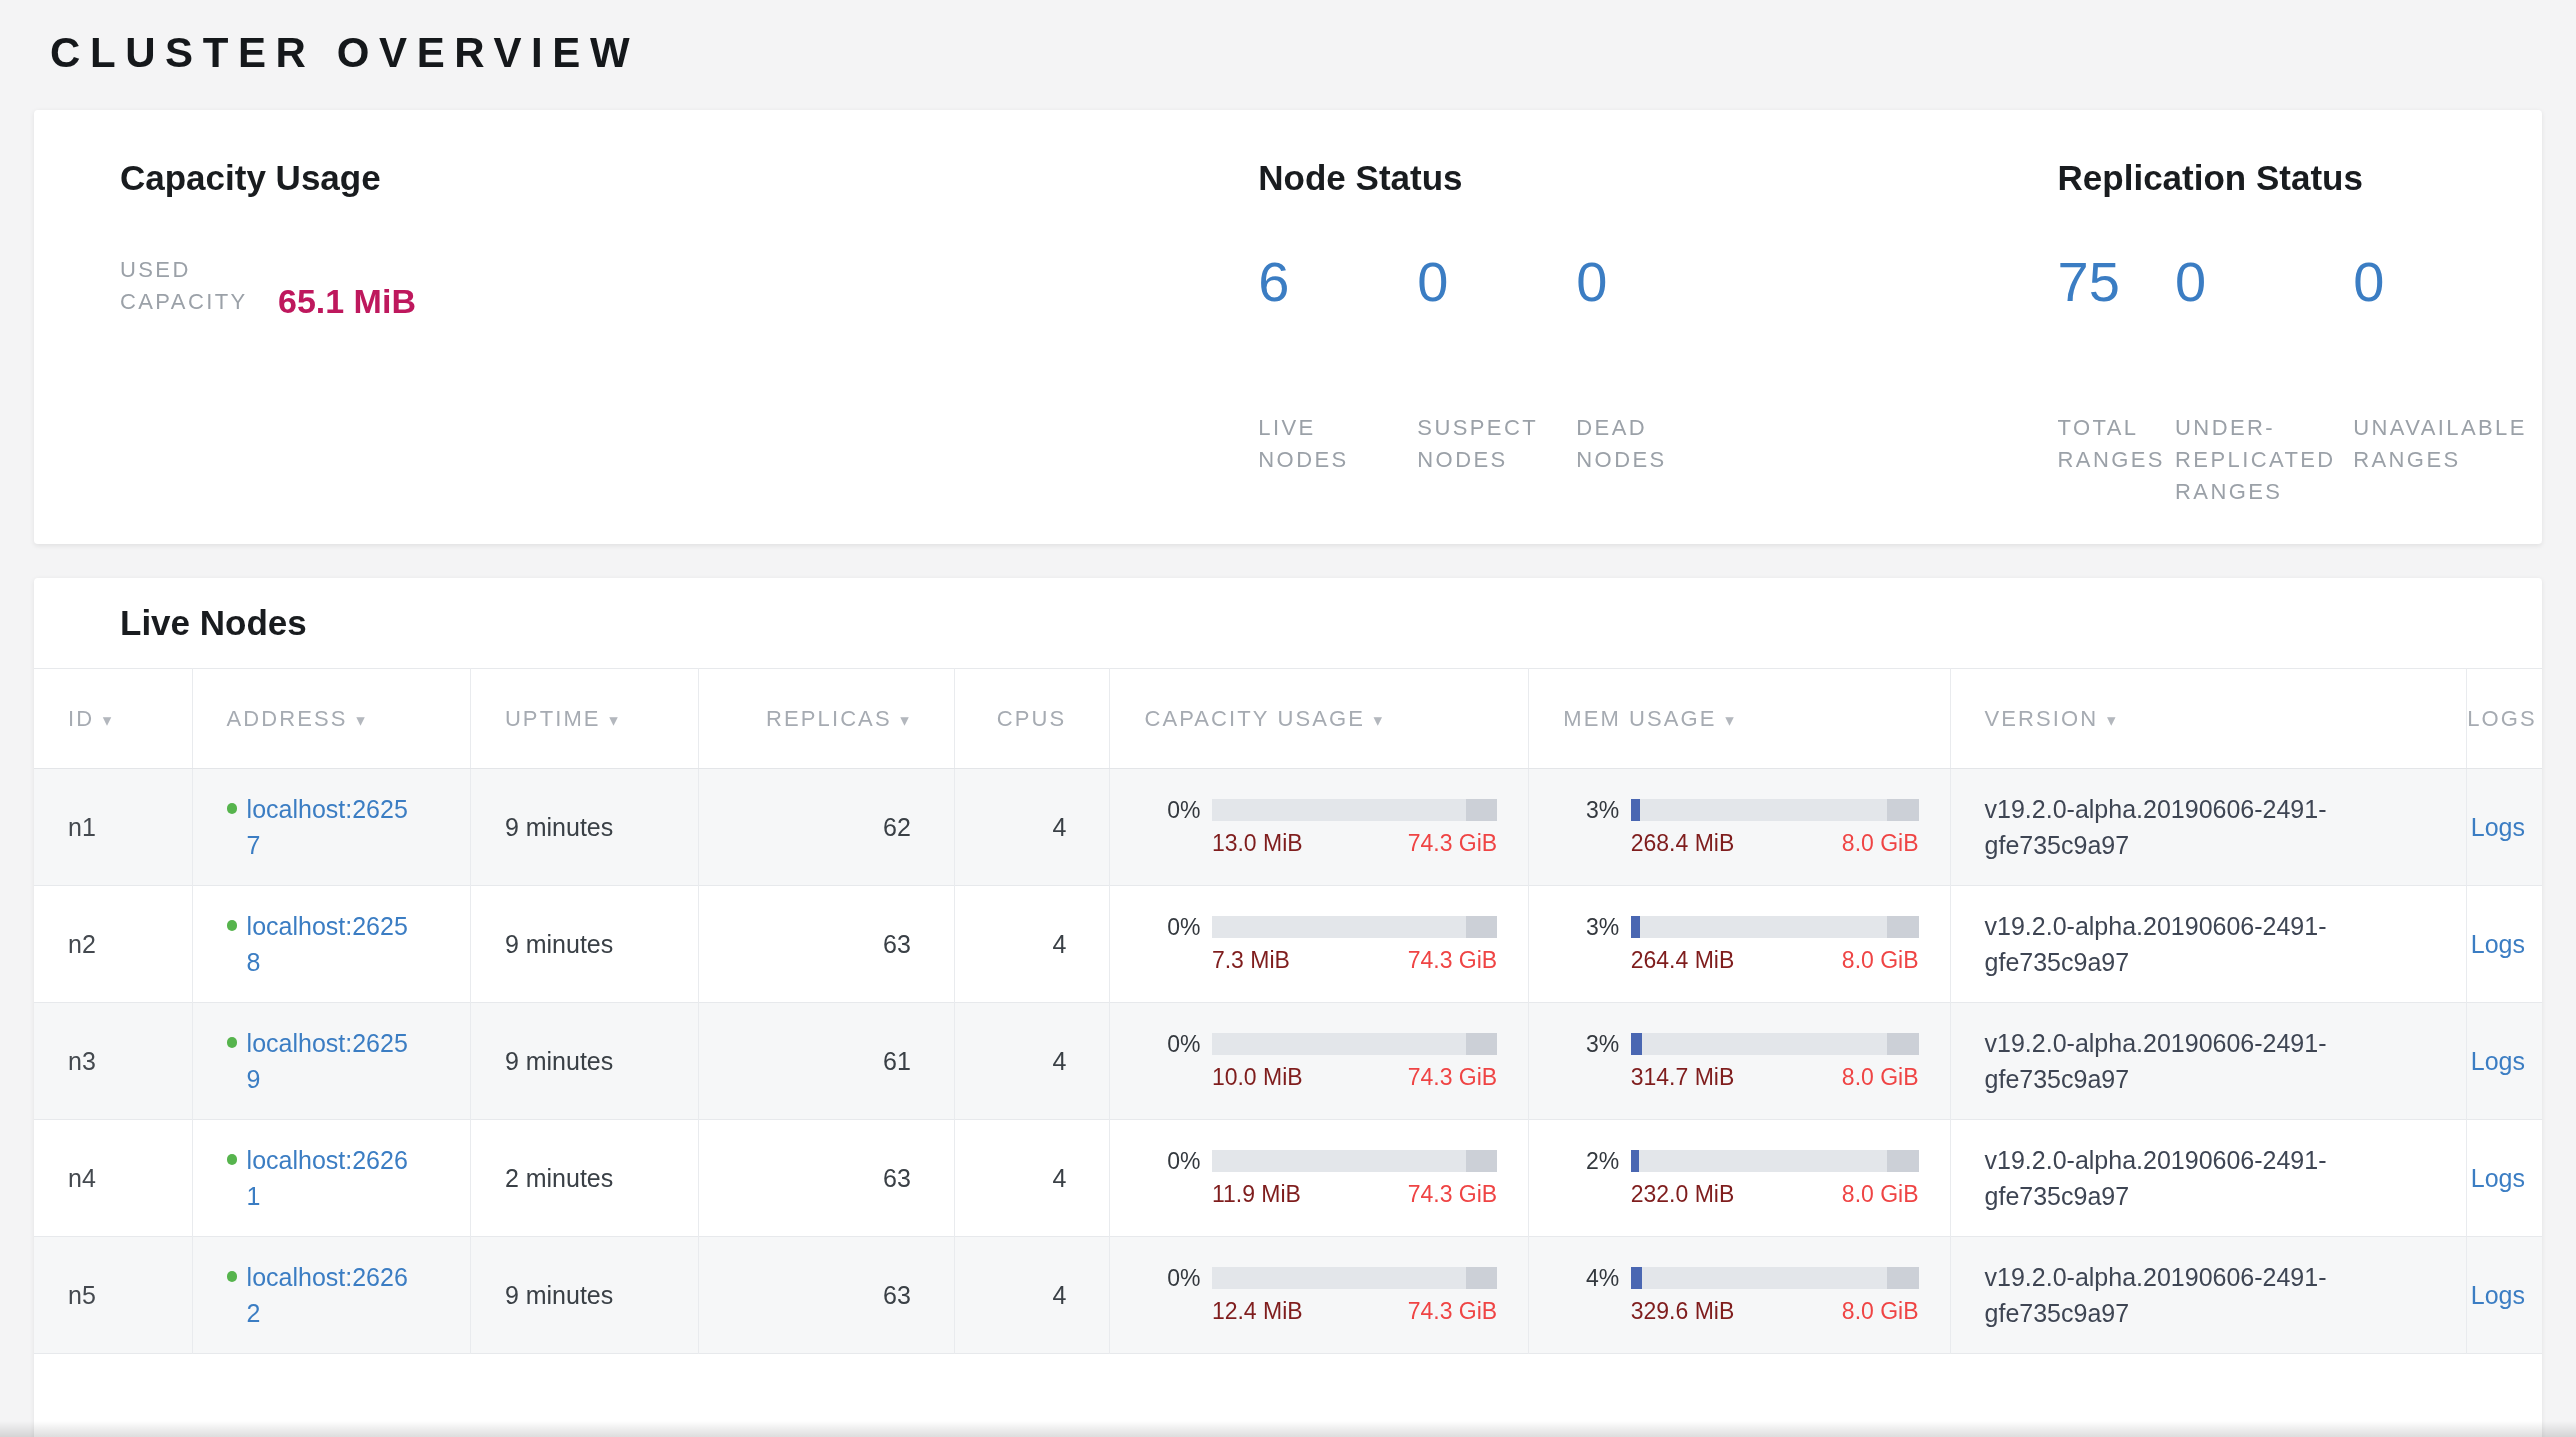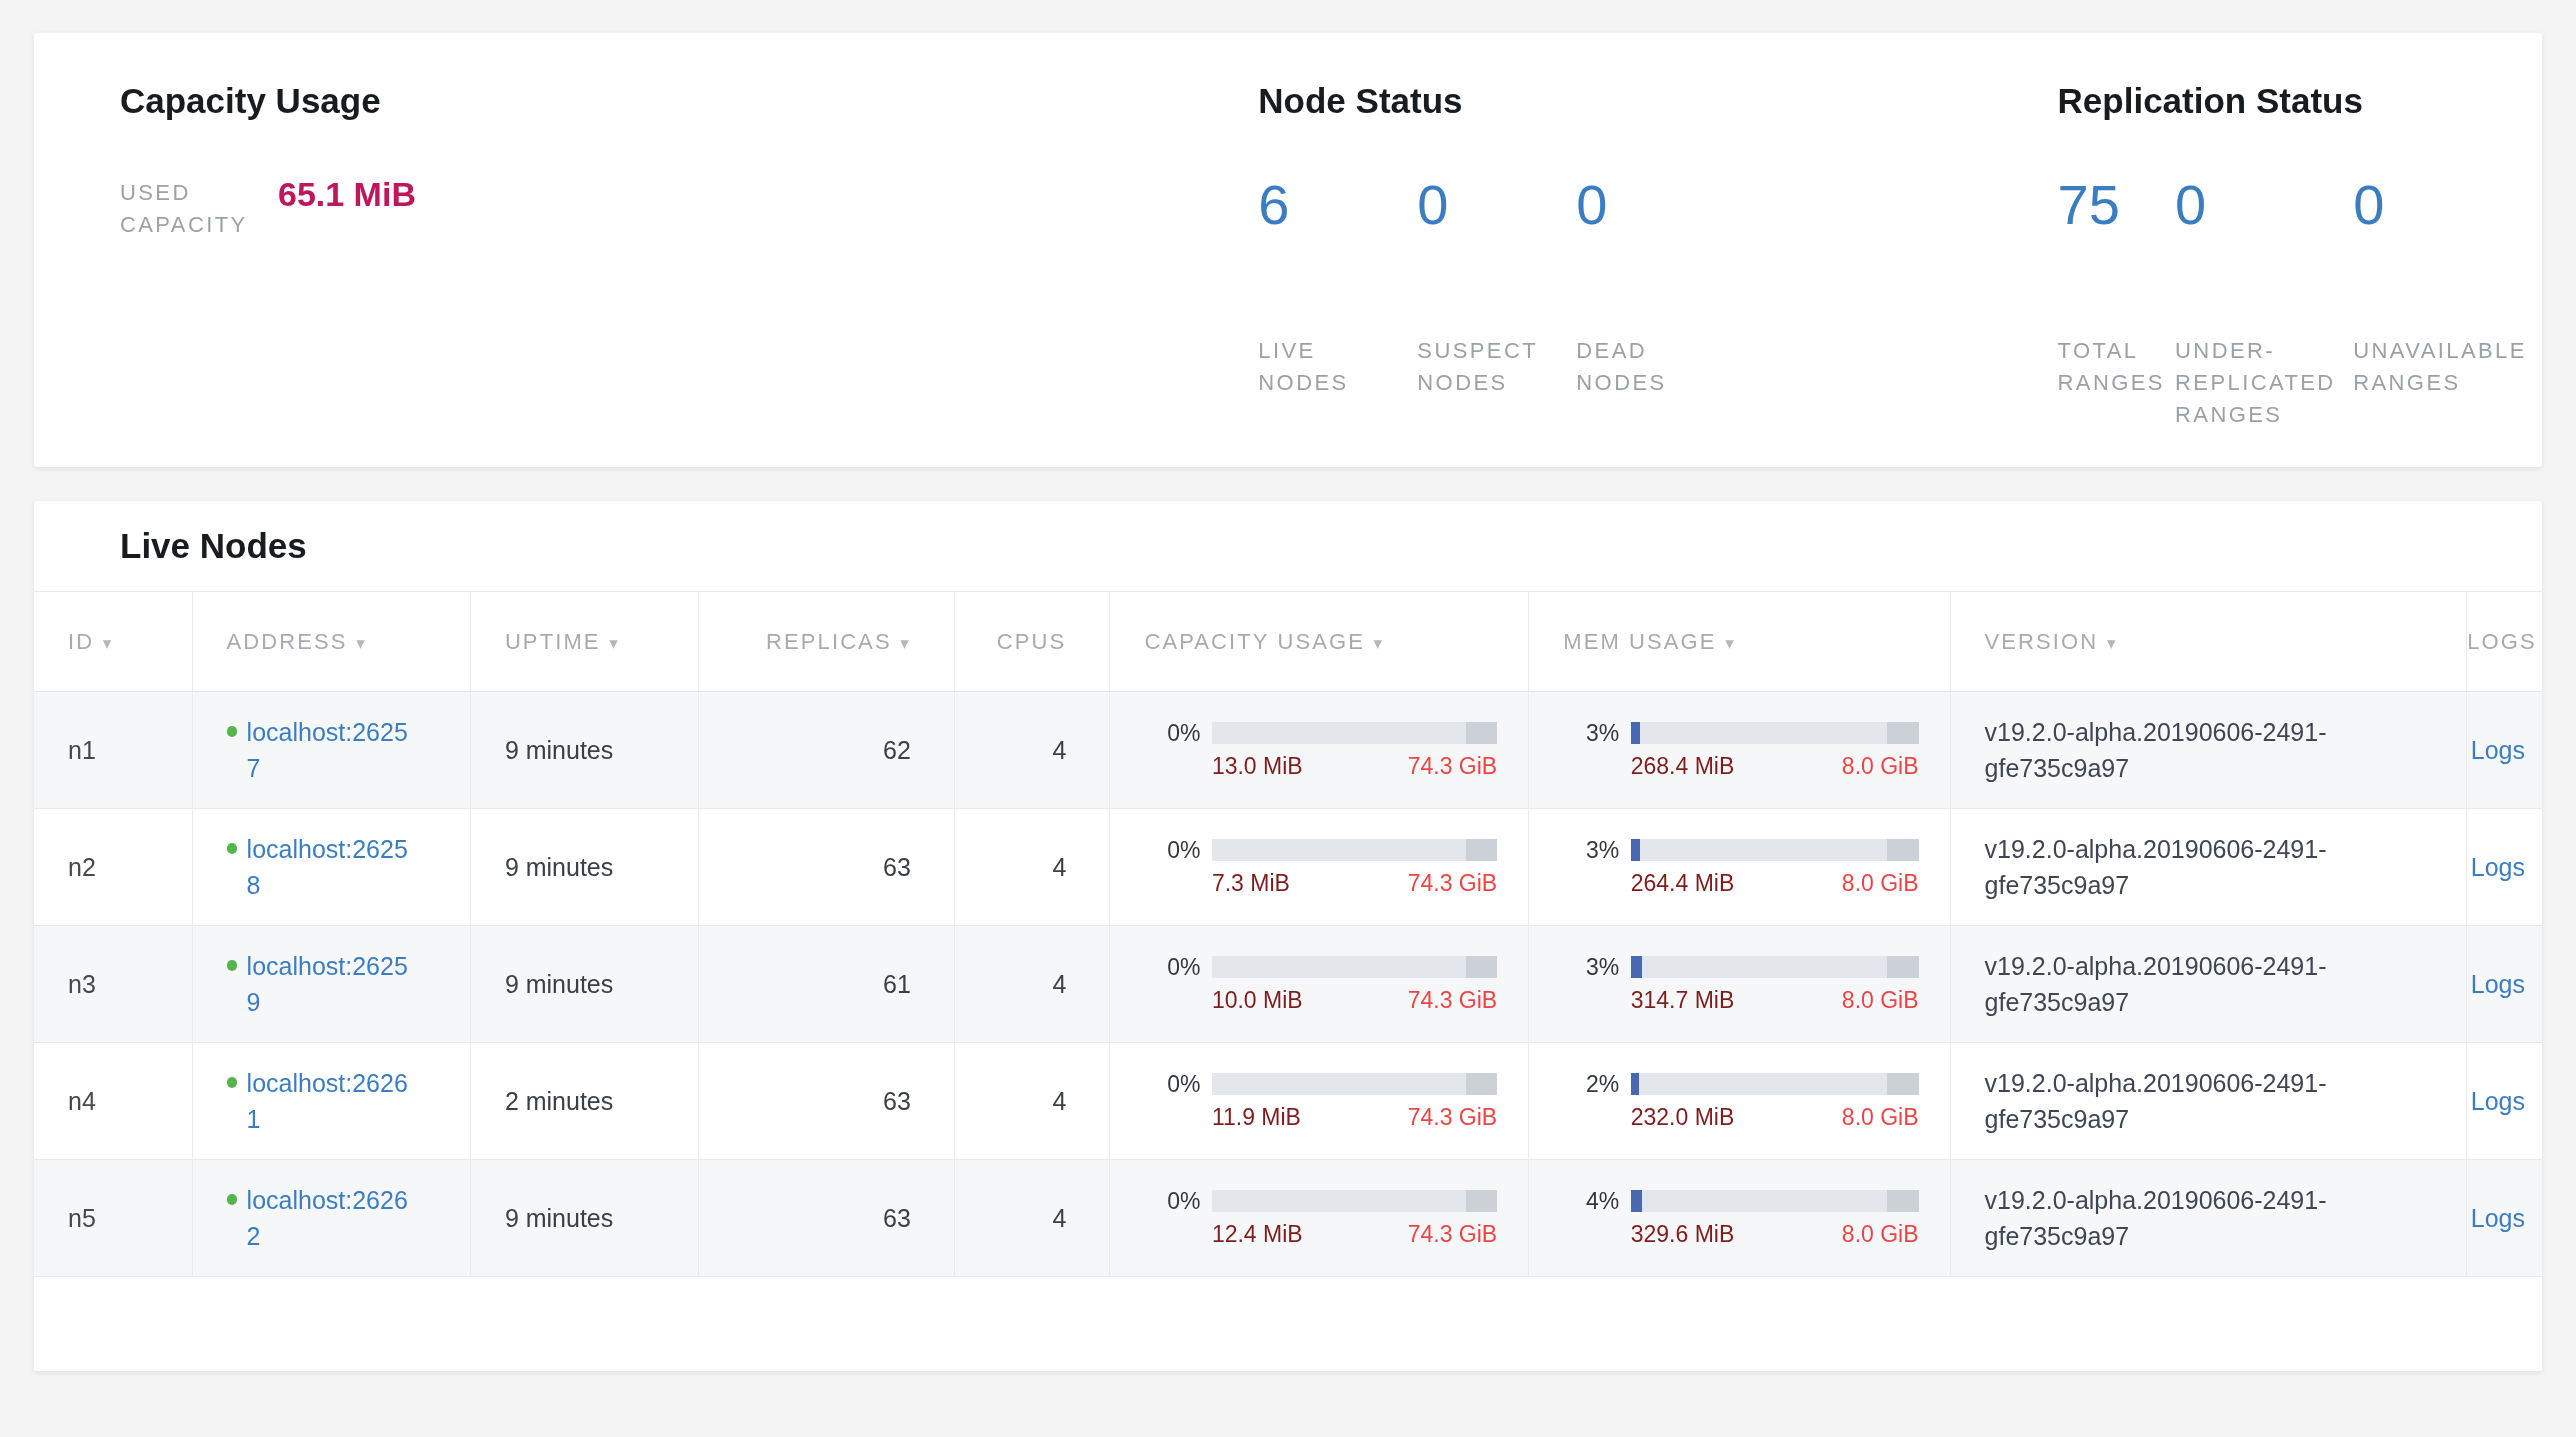--- a/index.html
+++ b/index.html
@@ -47,21 +47,21 @@
   }
   .cap-bar .fill { position:absolute; left:0; top:0; bottom:0; background:#3b7dc3; display:block; }
   .cap-bar .tail { position:absolute; right:0; top:0; bottom:0; width:15.5%; background:#ccd0d7; display:block; }
   .cap-ticks { position:relative; height:50px; }
   .tick { position:absolute; top:0; transform:translateX(-50%); text-align:center; }
   .tick i { display:block; width:1.9px; height:9.6px; background:#c9cdd3; margin:1.9px auto 3.8px auto; }
   .tick span { font-size:22px; color:#5a6068; white-space:nowrap; }
 
   
   .cap-stats { display:flex; margin-top:46px; }
-  .cap-pair { display:flex; }
+  .cap-pair { display:flex; align-items:flex-end; }
   .cap-pair.first { width:389px; }
   .stat-label {
     font-size:22px; letter-spacing:2.4px; color:#9ba1a8;
     line-height:1.45; max-width:144px; text-transform:uppercase;
   }
   .cap-pair .stat-label { width:158px; max-width:158px; flex-shrink:0; }
   .pair-value { font-size:34px; color:#be185d; line-height:1.05; margin-bottom:-1.9px; white-space:nowrap;font-weight:bold; }
 
   
   .stats-row { display:flex; }
@@ -151,20 +151,21 @@
     position:absolute; left:0; right:0; bottom:0; height:17px;
     background:linear-gradient(to top, rgba(0,0,0,0.14), rgba(0,0,0,0));
     pointer-events:none;
   }
 </style>
 </head>
 <body>
 
 <div class="page">
 
+  <div class="page-title">CLUSTER OVERVIEW</div>
 
   <div class="summary-card">
 
     <div class="summary-section">
       <div class="section-heading">Capacity Usage</div>
       <div class="cap-stats">
         <div class="cap-pair first">
           <div class="stat-label">USED CAPACITY</div>
           <div class="pair-value">65.1 MiB</div>
         </div>

